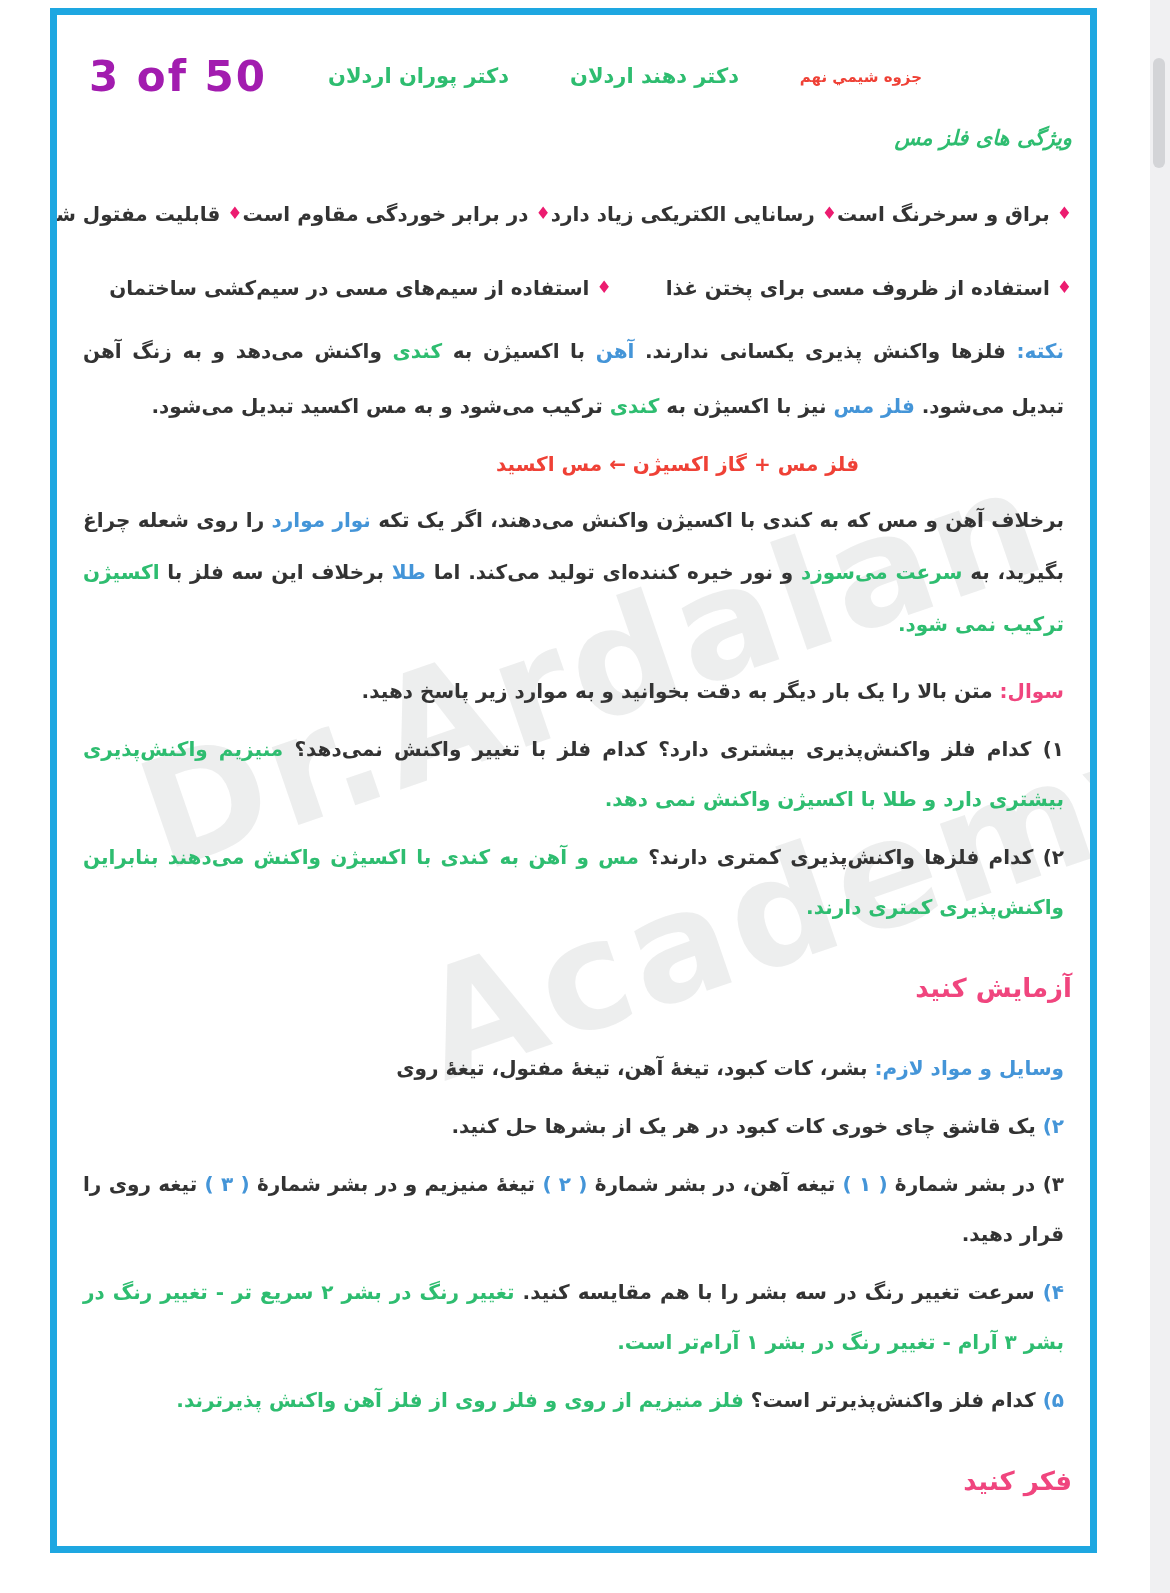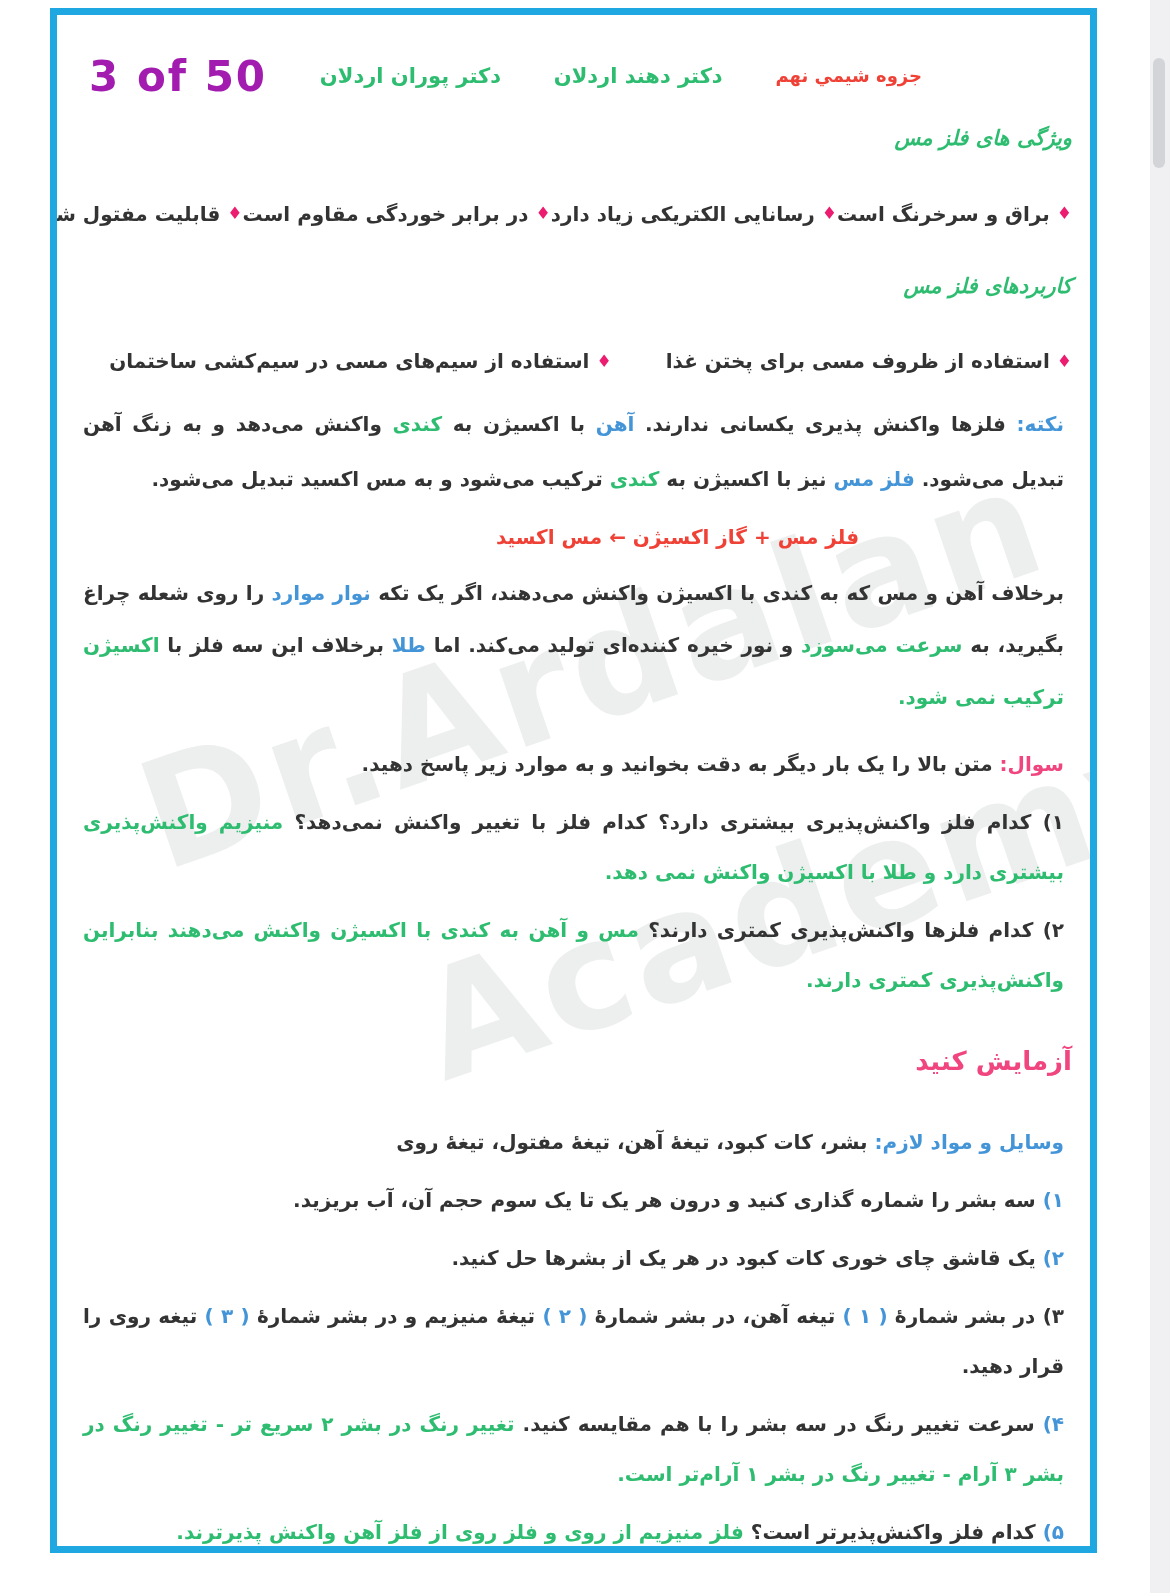--- a/index.html
+++ b/index.html
@@ -54,21 +54,21 @@
     font-size:20px;
     font-weight:600;
     line-height:1.6;
   }
   .header{
     display:flex;
     align-items:center;
     justify-content:space-between;
     padding:28px 150px 0 14px;
   }
-  .doc-title{ color:#EF4136; font-size:18px; font-weight:bold; white-space:nowrap; }
+  .doc-title{ color:#EF4136; font-size:15px; font-weight:bold; white-space:nowrap; }
   .author{ color:#2EBD70; font-size:21px; font-weight:bold; white-space:nowrap; }
   .page-indicator{
     direction:ltr;
     color:#a21caf;
     font-size:42px;
     font-weight:700;
     letter-spacing:2px;
     white-space:nowrap;
   }
   .h-section{ color:#2EBD70; font-size:21px; font-weight:bold; margin:40px 0 0;font-style:italic; }
@@ -148,21 +148,20 @@
       <div class="bullet-item">
         <span class="diamond">♦</span>
         <span>در برابر خوردگی  مقاوم است</span>
       </div>
       <div class="bullet-item">
         <span class="diamond">♦</span>
         <span>قابلیت مفتول شدن دارد</span>
       </div>
     </div>
 
-    <div class="h-section">کاربردهای فلز مس</div>
 
     <div class="bullets bullets-uses">
       <div class="bullet-item">
         <span class="diamond">♦</span>
         <span>استفاده از ظروف مسی برای پختن غذا</span>
       </div>
       <div class="bullet-item">
         <span class="diamond">♦</span>
         <span>استفاده از سیم‌های مسی در سیم‌کشی ساختمان</span>
       </div>
@@ -177,21 +176,20 @@
     <p class="q-intro"><span class="c-pink">سوال:</span><span> متن بالا را یک بار دیگر به دقت بخوانید و به موارد زیر پاسخ دهید.</span></p>
 
     <p class="qa"><span class="c-dark">۱)</span><span> کدام فلز واکنش‌پذیری بیشتری دارد؟ کدام فلز با تغییر واکنش نمی‌دهد؟ </span><span class="c-green">منیزیم واکنش‌پذیری بیشتری دارد و طلا با اکسیژن واکنش نمی دهد.</span></p>
 
     <p class="qa"><span class="c-dark">۲)</span><span> کدام فلزها واکنش‌پذیری کمتری دارند؟ </span><span class="c-green">مس و آهن به کندی با اکسیژن واکنش می‌دهند بنابراین واکنش‌پذیری کمتری دارند.</span></p>
 
     <div class="h-pink">آزمایش کنید</div>
 
     <p class="materials"><span class="c-blue">وسایل و مواد لازم:</span><span> بشر، کات کبود، تیغهٔ آهن، تیغهٔ مفتول، تیغهٔ روی</span></p>
 
-    <p class="step"><span class="c-blue">۱)</span><span> سه بشر را شماره گذاری کنید و درون هر یک تا یک سوم حجم آن، آب بریزید.</span></p>
 
     <p class="step"><span class="c-blue">۲)</span><span> یک قاشق چای خوری کات کبود در هر یک از بشرها حل کنید.</span></p>
 
     <p class="step"><span class="c-dark">۳)</span><span> در بشر شمارهٔ </span><span class="c-blue">( ۱ )</span><span> تیغه آهن، در بشر شمارهٔ </span><span class="c-blue">( ۲ )</span><span> تیغهٔ منیزیم و در بشر شمارهٔ </span><span class="c-blue">( ۳ )</span><span> تیغه روی را قرار دهید.</span></p>
 
     <p class="step"><span class="c-blue">۴)</span><span> سرعت تغییر رنگ در سه بشر را با هم مقایسه کنید. </span><span class="c-green">تغییر رنگ در بشر ۲ سریع تر - تغییر رنگ در بشر ۳ آرام - تغییر رنگ در بشر ۱ آرام‌تر است.</span></p>
 
     <p class="step"><span class="c-blue">۵)</span><span> کدام فلز واکنش‌پذیرتر است؟ </span><span class="c-green">فلز منیزیم از روی و فلز روی از فلز آهن واکنش پذیرترند.</span></p>
 
     <div class="h-pink">فکر کنید</div>

